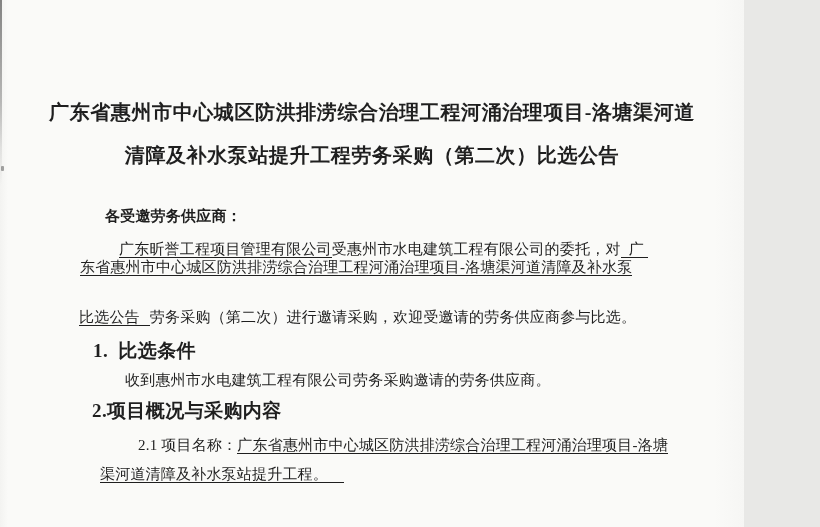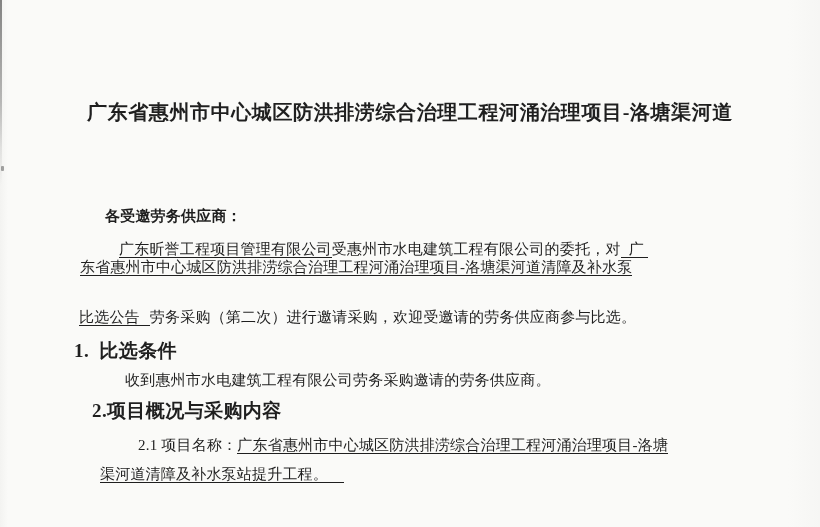--- a/index.html
+++ b/index.html
@@ -2,21 +2,21 @@
 <html style="--paper: #fafaf8; --ink: #1f1f1f;"><head>
 <meta charset="utf-8">
 <style>
   html, body { margin: 0; padding: 0; }
   body {
     width: 820px; height: 527px; overflow: hidden;
     background: #e8e8e6;
     font-family: "Liberation Serif", "DejaVu Serif", serif;
   }
   .stage {
-    position: relative; width: 820px; height: 527px;
+    position: relative; width: 744px; height: 527px;
     background: linear-gradient(90deg, #f3f3f1 0, var(--paper) 8px, var(--paper) 96%, #f6f6f4 100%);
     color: var(--ink);
   }
   
   .edge-line {
     position: absolute; left: 0; top: 0; width: 2px; height: 185px;
     background: linear-gradient(to bottom,
       rgba(70,70,70,.65) 0, rgba(110,110,110,.45) 55%, rgba(140,140,140,.18) 80%, rgba(150,150,150,0) 100%);
   }
   .speck {
@@ -43,30 +43,31 @@
 </head>
 <body>
 
 <div class="stage">
 
   <div class="edge-line"></div>
   <div class="speck"></div>
 
   <div class="line title" style="top:102px">广东省惠州市中心城区防洪排涝综合治理工程河涌治理项目-洛塘渠河道</div>
 
+  <div class="line title" style="top:145px">清障及补水泵站提升工程劳务采购（第二次）比选公告</div>
 
   <div class="line bold" style="top:209px; left:105px">各受邀劳务供应商：</div>
 
   <div class="line" style="top:242px; left:119px"><span class="u">广东昕誉工程项目管理有限公司</span><span>受惠州市水电建筑工程有限公司的委托，对</span><span class="u u-lead">广</span></div>
 
   <div class="line" style="top:260px; left:80px"><span class="u">东省惠州市中心城区防洪排涝综合治理工程河涌治理项目-洛塘渠河道清障及补水泵</span></div>
 
   <div class="line" style="top:310px; left:79px"><span class="u u-trail">比选公告</span><span>劳务采购（第二次）进行邀请采购，欢迎受邀请的劳务供应商参与比选。</span></div>
 
-  <div class="line h" style="top:341px; left:74px">1.  比选条件</div>
+  <div class="line h" style="top:341px; left:93px">1.  比选条件</div>
 
   <div class="line" style="top:373px; left:125px">收到惠州市水电建筑工程有限公司劳务采购邀请的劳务供应商。</div>
 
   <div class="line h" style="top:401px; left:92px">2.项目概况与采购内容</div>
 
   <div class="line" style="top:438px; left:138px"><span>2.1 项目名称：</span><span class="u">广东省惠州市中心城区防洪排涝综合治理工程河涌治理项目-洛塘</span></div>
 
   <div class="line" style="top:467px; left:100px"><span class="u u-trail-lg">渠河道清障及补水泵站提升工程。</span></div>
 
 

